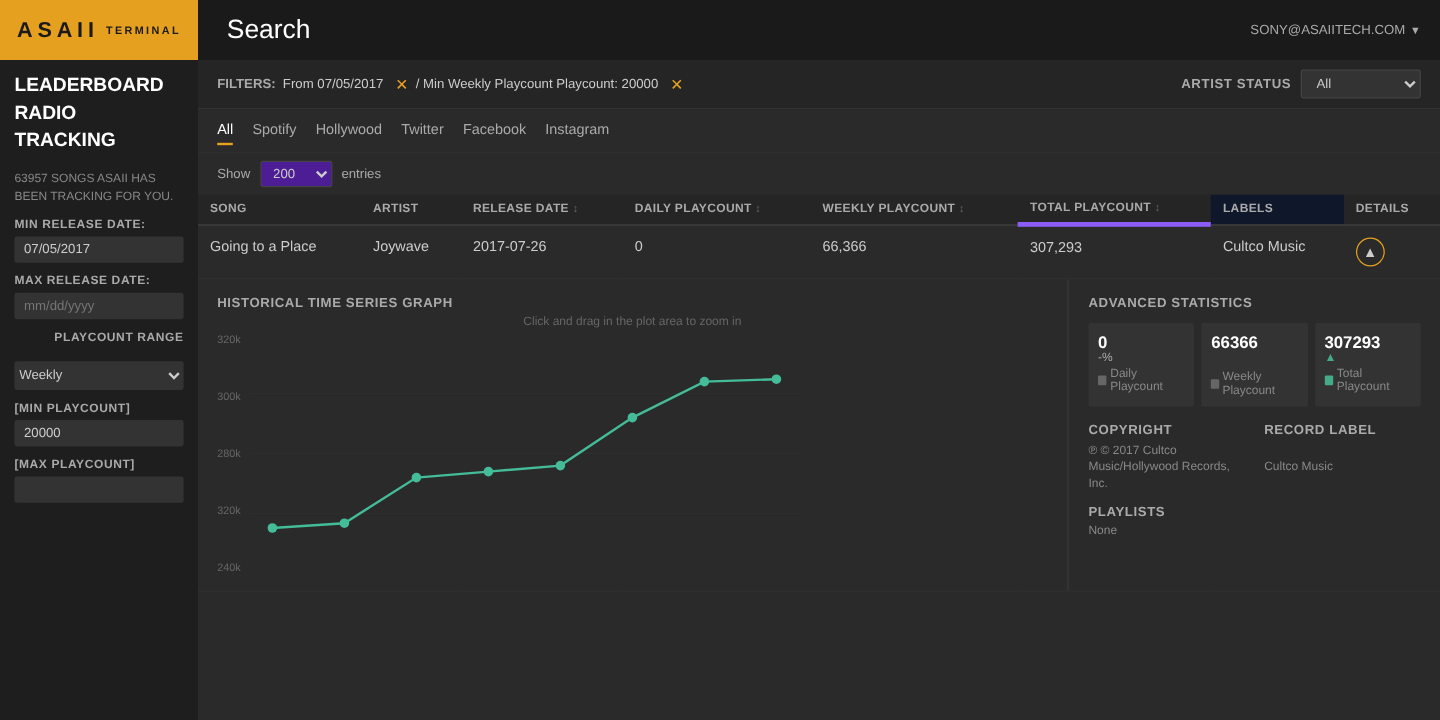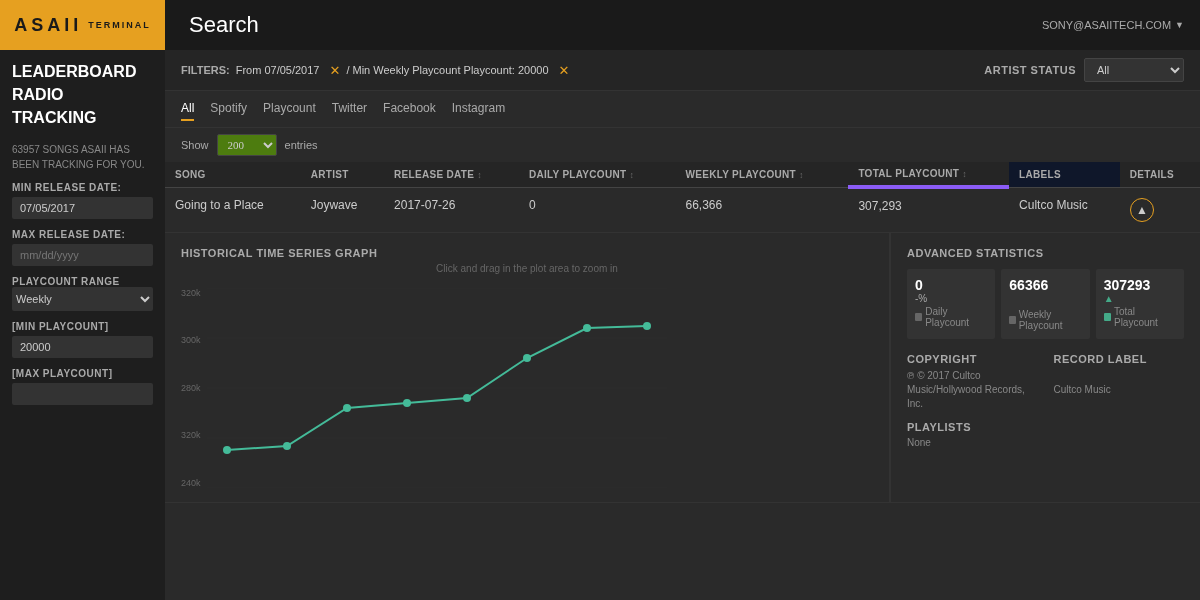--- a/index.html
+++ b/index.html
@@ -105,21 +105,21 @@
       <div class="sidebar-nav-item" style="color:#fff;font-size:16px;font-weight:bold;line-height:1.3;cursor:pointer;margin-bottom:2px;">TRACKING</div>
     </div>
     <div id="sidebar-stats" style="color:#888;font-size:10px;margin:14px 0 10px;line-height:1.5;">63957 SONGS ASAII HAS BEEN TRACKING FOR YOU.</div>
 
     <div class="filter-label" style="color:#aaa;font-size:10px;font-weight:bold;margin:10px 0 4px;letter-spacing:0.5px;">MIN RELEASE DATE:</div>
     <input class="filter-input" type="text" style="width: 100%; background: rgb(51, 51, 51); border: none; color: rgb(204, 204, 204); padding: 5px 8px; font-size: 11px; border-radius: 2px; outline: none;" value="07/05/2017">
 
     <div class="filter-label" style="color:#aaa;font-size:10px;font-weight:bold;margin:10px 0 4px;letter-spacing:0.5px;">MAX RELEASE DATE:</div>
     <input class="filter-input" type="text" placeholder="mm/dd/yyyy" style="width: 100%; background: rgb(51, 51, 51); border: none; color: rgb(204, 204, 204); padding: 5px 8px; font-size: 11px; border-radius: 2px; outline: none;">
 
-    <div class="filter-label" style="color:#aaa;font-size:10px;font-weight:bold;margin:10px 0 0;letter-spacing:0.5px;">PLAYCOUNT RANGE</div>
+    <div class="filter-label" style="color:#aaa;font-size:10px;font-weight:bold;margin:10px 0 14px;letter-spacing:0.5px;text-align:right;">PLAYCOUNT RANGE</div>
     <select class="filter-select" style="width:100%;background:#333;border:none;color:#ccc;padding:5px 0;font-size:11px;border-radius:2px;outline:none;cursor:pointer;">
       <option>Weekly</option>
       <option>Daily</option>
       <option>Total</option>
     </select>
 
     <div class="filter-label" style="color:#aaa;font-size:10px;font-weight:bold;margin:10px 0 4px;letter-spacing:0.5px;">[MIN PLAYCOUNT]</div>
     <input class="filter-input" type="text" value="20000" style="width: 100%; background: rgb(51, 51, 51); border: none; color: rgb(204, 204, 204); padding: 5px 8px; font-size: 11px; border-radius: 2px; outline: none;">
 
     <div class="filter-label" style="color:#aaa;font-size:10px;font-weight:bold;margin:10px 0 4px;letter-spacing:0.5px;">[MAX PLAYCOUNT]</div>
@@ -140,29 +140,29 @@
           <option>All</option>
           <option>Signed</option>
           <option>Unsigned</option>
         </select>
       </div>
     </div>
 
     <div id="tabs-row" style="display:flex;align-items:center;padding:6px 16px;border-bottom:1px solid #333;gap:16px;background:#2a2a2a;">
       <span class="tab active" style="color:#fff;font-size:12px;cursor:pointer;padding:4px 0;border-bottom:2px solid #e6a020;">All</span>
       <span class="tab" style="color:#aaa;font-size:12px;cursor:pointer;padding:4px 0;">Spotify</span>
-      <span class="tab" style="color:#aaa;font-size:12px;cursor:pointer;padding:4px 0;">Playcount</span>
+      <span class="tab" style="color:#aaa;font-size:12px;cursor:pointer;padding:4px 0;">Hollywood</span>
       <span class="tab" style="color:#aaa;font-size:12px;cursor:pointer;padding:4px 0;">Twitter</span>
       <span class="tab" style="color:#aaa;font-size:12px;cursor:pointer;padding:4px 0;">Facebook</span>
       <span class="tab" style="color:#aaa;font-size:12px;cursor:pointer;padding:4px 0;">Instagram</span>
     </div>
 
     <div id="show-row" style="display:flex;align-items:center;padding:6px 16px;gap:8px;background:#2a2a2a;">
       <span style="color:#aaa;font-size:11px;">Show</span>
-      <select id="show-select" style="background:#4d7c0f;border:1px solid #444;color:#ccc;padding:3px 6px;font-size:11px;border-radius:2px;outline:none;width:60px;font-family:Liberation Serif, serif;">
+      <select id="show-select" style="background:#4c1d95;border:1px solid #444;color:#ccc;padding:3px 6px;font-size:11px;border-radius:2px;outline:none;width:60px;">
         <option>200</option>
         <option>100</option>
         <option>50</option>
       </select>
       <span style="color:#aaa;font-size:11px;">entries</span>
     </div>
 
     <div id="table-wrapper" style="overflow-x:auto;flex:1;overflow-y:auto;">
       <table id="data-table" style="width:100%;border-collapse:collapse;">
         <thead>
@@ -190,21 +190,21 @@
               <button class="details-btn open" style="width:24px;height:24px;border-radius:50%;border:1px solid #e6a020;background:transparent;color:#ccc;cursor:pointer;display:flex;align-items:center;justify-content:center;font-size:12px;">▲</button>
             </td>
           </tr>
 
           <tr id="expanded-row">
             <td colspan="8" style="padding:0;border-bottom:1px solid #333;">
               <div id="expanded-content" style="display:flex;">
 
                 <div id="chart-area" style="flex:1;padding:14px 16px;background:#2a2a2a;border-right:1px solid #333;">
                   <div id="chart-title" style="color:#aaa;font-size:11px;font-weight:bold;letter-spacing:0.5px;margin-bottom:4px;">HISTORICAL TIME SERIES GRAPH</div>
-                  <div id="chart-instruction" style="color:#666;font-size:10px;margin-bottom:14px;">Click and drag in the plot area to zoom in</div>
+                  <div id="chart-instruction" style="color:#666;font-size:10px;margin-bottom:4px;">Click and drag in the plot area to zoom in</div>
 
                   <div style="display:flex;">
                     <div style="display:flex;flex-direction:column;justify-content:space-between;padding-right:6px;height:200px;text-align:right;">
                       <span style="color:#666;font-size:9px;">320k</span>
                       <span style="color:#666;font-size:9px;">300k</span>
                       <span style="color:#666;font-size:9px;">280k</span>
                       <span style="color:#666;font-size:9px;">320k</span>
                       <span style="color:#666;font-size:9px;">240k</span>
                     </div>
                     <svg width="460" height="200" style="flex:1;cursor:crosshair;">

